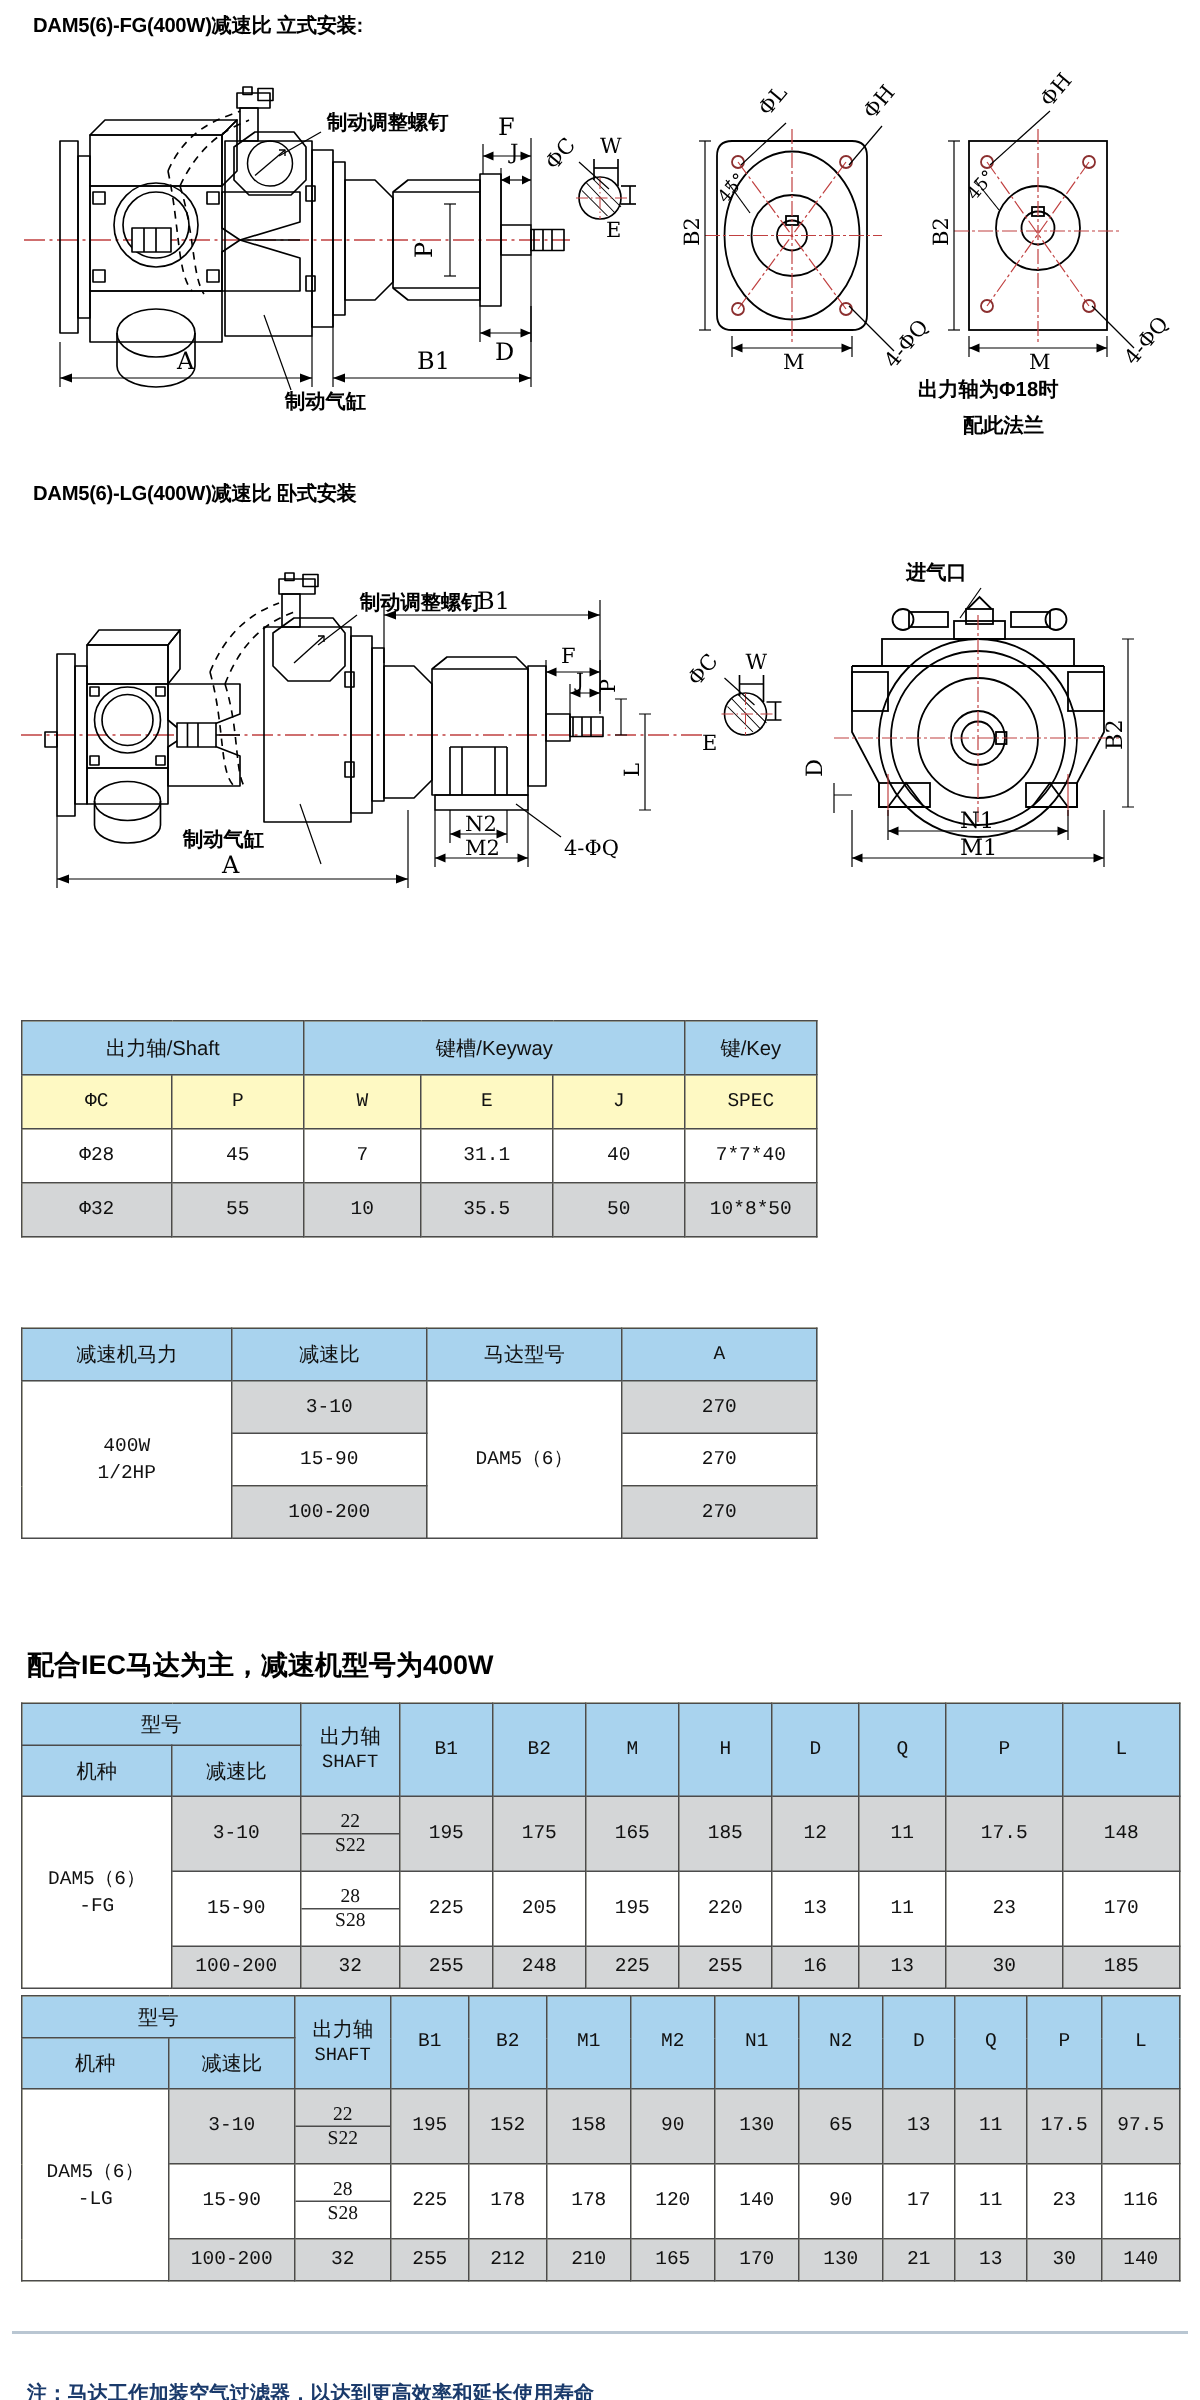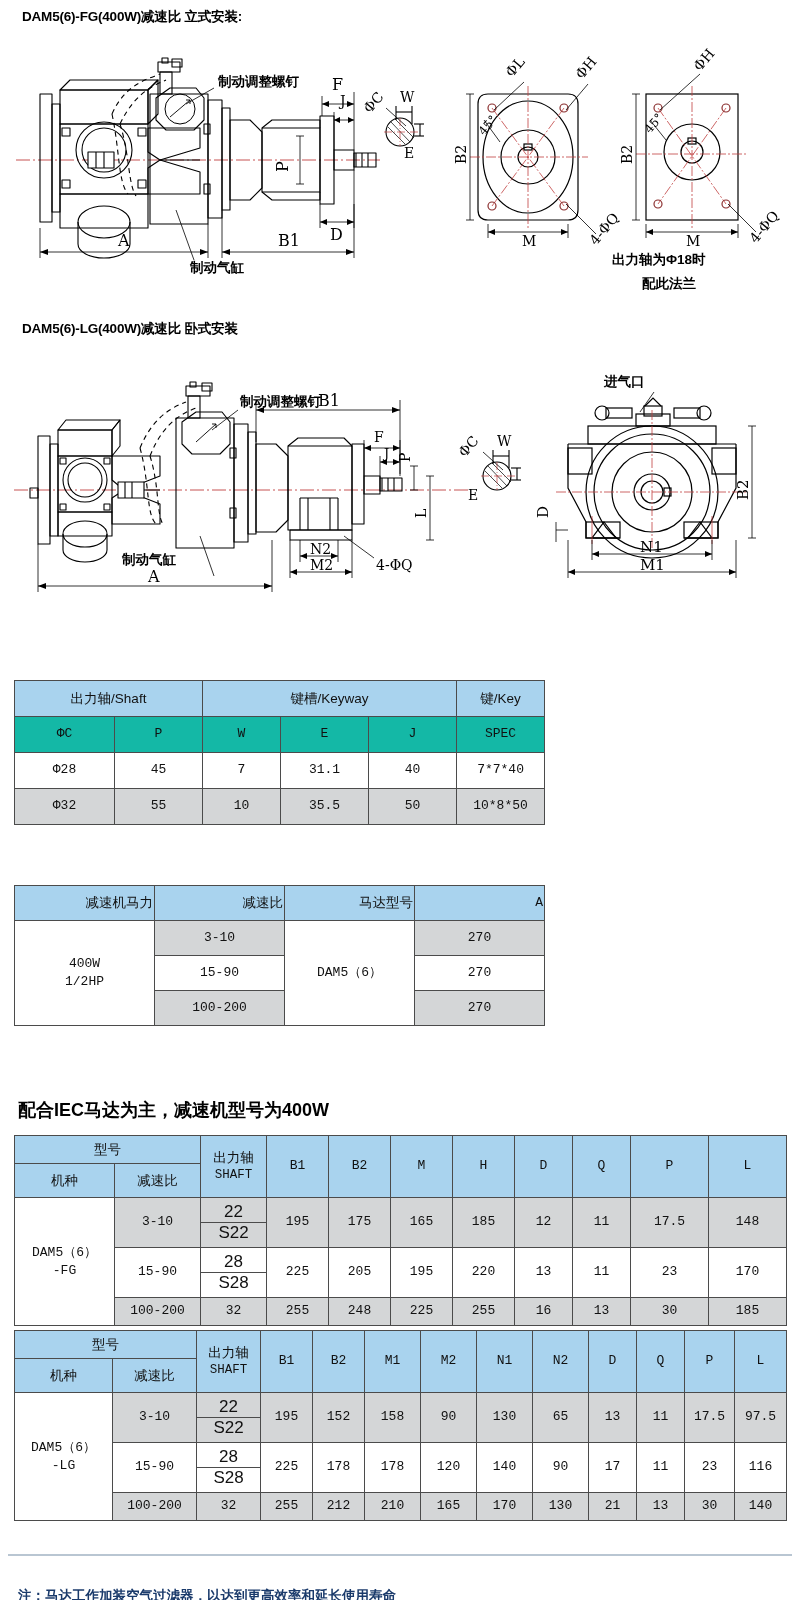--- a/index.html
+++ b/index.html
@@ -47,21 +47,21 @@
     position:absolute; left:14px; top:9px;
     color:#fff; font-size:15px; font-weight:bold;
     letter-spacing:0.2px; white-space:nowrap;
   }
 
   
   table.spec {
     position:absolute;
     border-collapse:collapse;
     table-layout:fixed;
-    background:#14b8a6;
+    background:#fef9c3;
     padding-left:19px;
   }
   table.spec td, table.spec th {
     border:1px solid #4b4b4b;
     text-align:center;
     vertical-align:middle;
     font-weight:normal;
     color:#111;
     padding:0 1px;
     font-family:"Liberation Mono","DejaVu Sans Mono",monospace;
@@ -78,30 +78,30 @@
     font-size:13px;
   }
   td.gray { background:#d4d6d7; }
   td.white { background:#ffffff; }
   td.cjk, th.cjk {
     font-family:"Liberation Sans","DejaVu Sans",sans-serif;
   }
   .t1 td, .t1 th { height:36px; font-size:14px; }
   .t1 th.hdr { font-size:15px; }
   .t2 td, .t2 th { height:35px; font-size:14px; }
-  .t2 th.hdr { font-size:15px;text-align:right; }
+  .t2 th.hdr { font-size:15px; }
   .t3 td, .t3 th { font-size:13px; }
   .stack { line-height:1.35; }
 
   
   .shaftsplit { padding:0 !important; }
   .shaftsplit .top, .shaftsplit .bot {
     height:50%; display:flex; align-items:center; justify-content:center;
-    font-family:Liberation Sans, sans-serif;
-    font-size:17px;
+    font-family:Liberation Serif, serif;
+    font-size:13px;
   }
   .shaftsplit .top { border-bottom:1px solid #4b4b4b; }
 
   
   .note-rule {
     position:absolute; left:8px; width:784px; height:2px;
     background:#b9c6d2;
   }
   .note {
     position:absolute;

